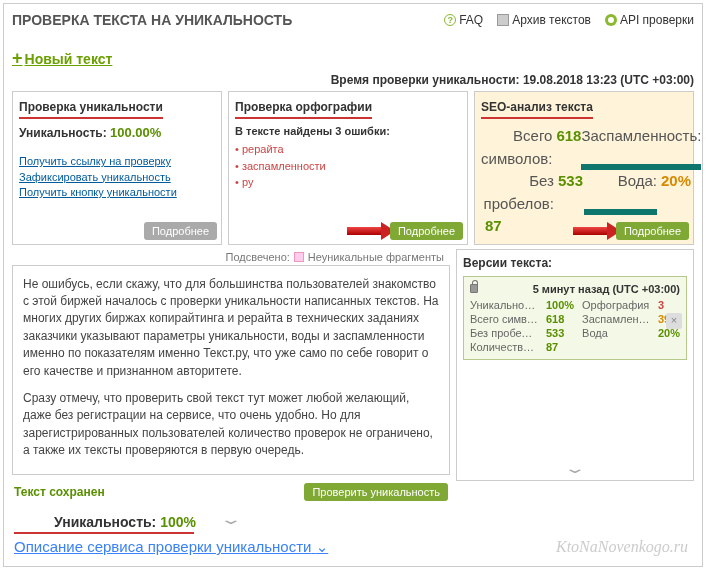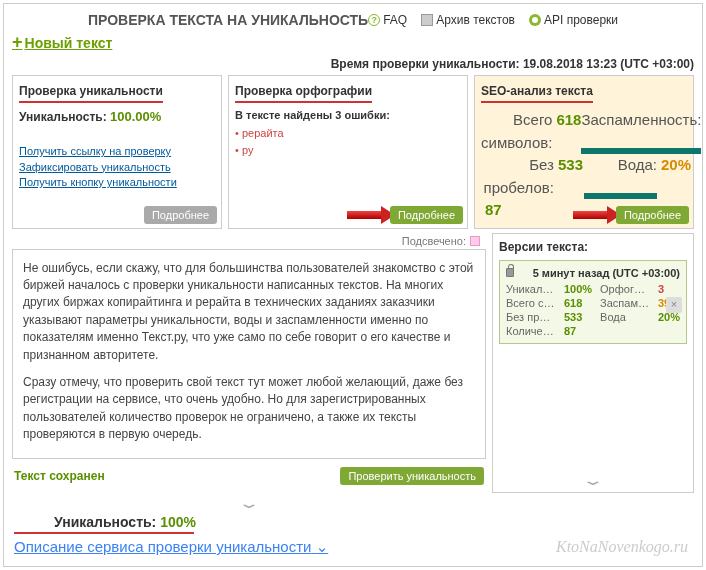--- a/index.html
+++ b/index.html
@@ -1,18 +1,18 @@
 <!DOCTYPE html>
 <html><head>
 <meta charset="utf-8">
 <style>
 * { margin: 0; padding: 0; box-sizing: border-box; }
 body { font-family: Arial, sans-serif; font-size: 12px; background: #fff; width: 706px; height: 570px; position: relative; color: #333; }
 .wrap { border: 1px solid #ccc; margin: 3px; padding: 8px; position: relative; height: 564px; }
-.topbar { display: flex; justify-content: center; align-items: center; margin-bottom: 4px; }
+.topbar { display: flex; justify-content: space-between; align-items: center; margin-bottom: 20px; }
 .title { font-size: 14px; font-weight: bold; color: #555; }
 .topnav { display: flex; gap: 14px; font-size: 12px; }
 .topnav a { color: #333; text-decoration: none; display: flex; align-items: center; gap: 3px; }
 .gear { width: 12px; height: 12px; background: #8ab82f; border-radius: 50%; display: inline-block; position: relative; }
 .gear::before { content: ''; position: absolute; inset: 3px; background: #fff; border-radius: 50%; }
 .filebox { width: 12px; height: 12px; background: #ccc; border: 1px solid #999; display: inline-block; }
 .qmark { display:inline-block; width:12px; height:12px; border:1px solid #8ab82f; border-radius:50%; color:#8ab82f; font-size:9px; text-align:center; line-height:10px; font-weight:bold; }
 .newtext { color: #6ba000; font-weight: bold; font-size: 14px; text-decoration: underline; display: flex; align-items: center; gap: 2px; margin-bottom: 4px; }
 .plus { font-size: 18px; font-weight: bold; }
 .checktime { text-align: right; font-size: 12px; font-weight: bold; margin-bottom: 4px; }
@@ -34,22 +34,22 @@
 .seo-grid .lbl { text-align: right; flex: 1; color: #555; }
 .seo-grid .val { width: 30px; font-weight: bold; color: #5a9000; text-align: left; padding-left: 4px; }
 .seo-grid .lbl2 { text-align: right; flex: 1; color: #555; }
 .seo-grid .val2 { width: 30px; font-weight: bold; text-align: left; padding-left: 4px; }
 .orange { color: #d68a00 !important; }
 .underlined { border-bottom: 6px solid #0f766e; }
 .arrow { position: absolute; width: 48px; height: 14px; }
 .arrow-body { position: absolute; left: 0; top: 3px; width: 36px; height: 8px; background: linear-gradient(#e44, #a00); }
 .arrow-head { position: absolute; right: 0; top: -2px; border-left: 14px solid #c22; border-top: 9px solid transparent; border-bottom: 9px solid transparent; }
 .midrow { display: flex; gap: 6px; }
-.leftcol { width: 474px; }
-.rightcol { flex: 1; border: 1px solid #ccc; padding: 6px; height: 260px; position: relative; }
+.leftcol { width: 438px; }
+.rightcol { flex: 1; border: 1px solid #ccc; padding: 6px; height: 232px; position: relative; }
 .legend { text-align: right; font-size: 11px; color: #777; padding: 2px 6px; display:flex; justify-content:flex-end; align-items:center; gap:4px; }
 .legend .sq { width: 10px; height: 10px; background: #fce; border: 1px solid #e9b; display: inline-block; }
 .textbox { border: 1px solid #ccc; padding: 10px; font-size: 12px; line-height: 1.45; color: #444; height: 210px; }
 .textbox p { margin-bottom: 10px; }
 .belowtext { display: flex; justify-content: space-between; align-items: center; padding: 8px 2px; }
 .saved { color: #5a9000; font-weight: bold; }
 .versions-title { font-weight: bold; margin-bottom: 6px; font-size: 12px; }
 .ver-card { border: 1px solid #b5c98a; background: #f3f9e6; padding: 6px; position: relative; font-size: 11px; }
 .ver-title { font-weight: bold; margin-bottom: 4px; padding-left: 14px; position: relative; text-align: right; }
 .lock { position: absolute; left: 0; top: 1px; width: 8px; height: 9px; border: 1px solid #777; border-radius: 1px; background: #999; }
@@ -93,34 +93,35 @@
   <a class="newtext" href="#">
       <span class="plus">+</span>
       <span>Новый текст</span>
     </a>
 
   <div class="checktime">Время проверки уникальности: 19.08.2018 13:23 (UTC +03:00)</div>
 
   <div class="row3">
     <div class="card card-uniq">
       <h3>Проверка уникальности</h3>
-      <div style="margin-bottom:20px"><b>Уникальность:</b> <span class="greenval">100.00%</span></div>
+      <div style="margin-bottom:14px"><b>Уникальность:</b> <span class="greenval">100.00%</span></div>
       <div class="links">
         <a href="#">Получить ссылку на проверку</a>
         <a href="#">Зафиксировать уникальность</a>
         <a href="#">Получить кнопку уникальности</a>
       </div>
       <button class="btn btn-grey btn-br">Подробнее</button>
     </div>
 
     <div class="card">
       <h3>Проверка орфографии</h3>
       <div class="subhead">В тексте найдены 3 ошибки:</div>
       <ul class="errlist" id="errlist">
           <li>рерайта</li>
+          <li>заспамленности</li>
           <li>ру</li>
         </ul>
       <div class="arrow" style="bottom:6px; right:72px;">
           <div class="arrow-body"></div>
           <div class="arrow-head"></div>
         </div>
       <button class="btn btn-br">Подробнее</button>
     </div>
 
     <div class="card card-seo">
@@ -150,20 +151,21 @@
         </div>
       <button class="btn btn-br">Подробнее</button>
     </div>
   </div>
 
   <div class="midrow">
     <div class="leftcol">
       <div class="legend">
         <span>Подсвечено:</span>
         <span class="sq"></span>
+        <span>Неуникальные фрагменты</span>
       </div>
       <div class="textbox">
         <p>Не ошибусь, если скажу, что для большинства пользователей знакомство с этой биржей началось с проверки уникальности написанных текстов. На многих других биржах копирайтинга и рерайта в технических заданиях заказчики указывают параметры уникальности, воды и заспамленности именно по показателям именно Текст.ру, что уже само по себе говорит о его качестве и признанном авторитете.</p>
         <p>Сразу отмечу, что проверить свой текст тут может любой желающий, даже без регистрации на сервисе, что очень удобно. Но для зарегистрированных пользователей количество проверок не ограничено, а также их тексты проверяются в первую очередь.</p>
       </div>
       <div class="belowtext">
         <span class="saved">Текст сохранен</span>
         <button class="btn">Проверить уникальность</button>
       </div>
       <div class="expand"><span class="chev">⌄</span></div>

